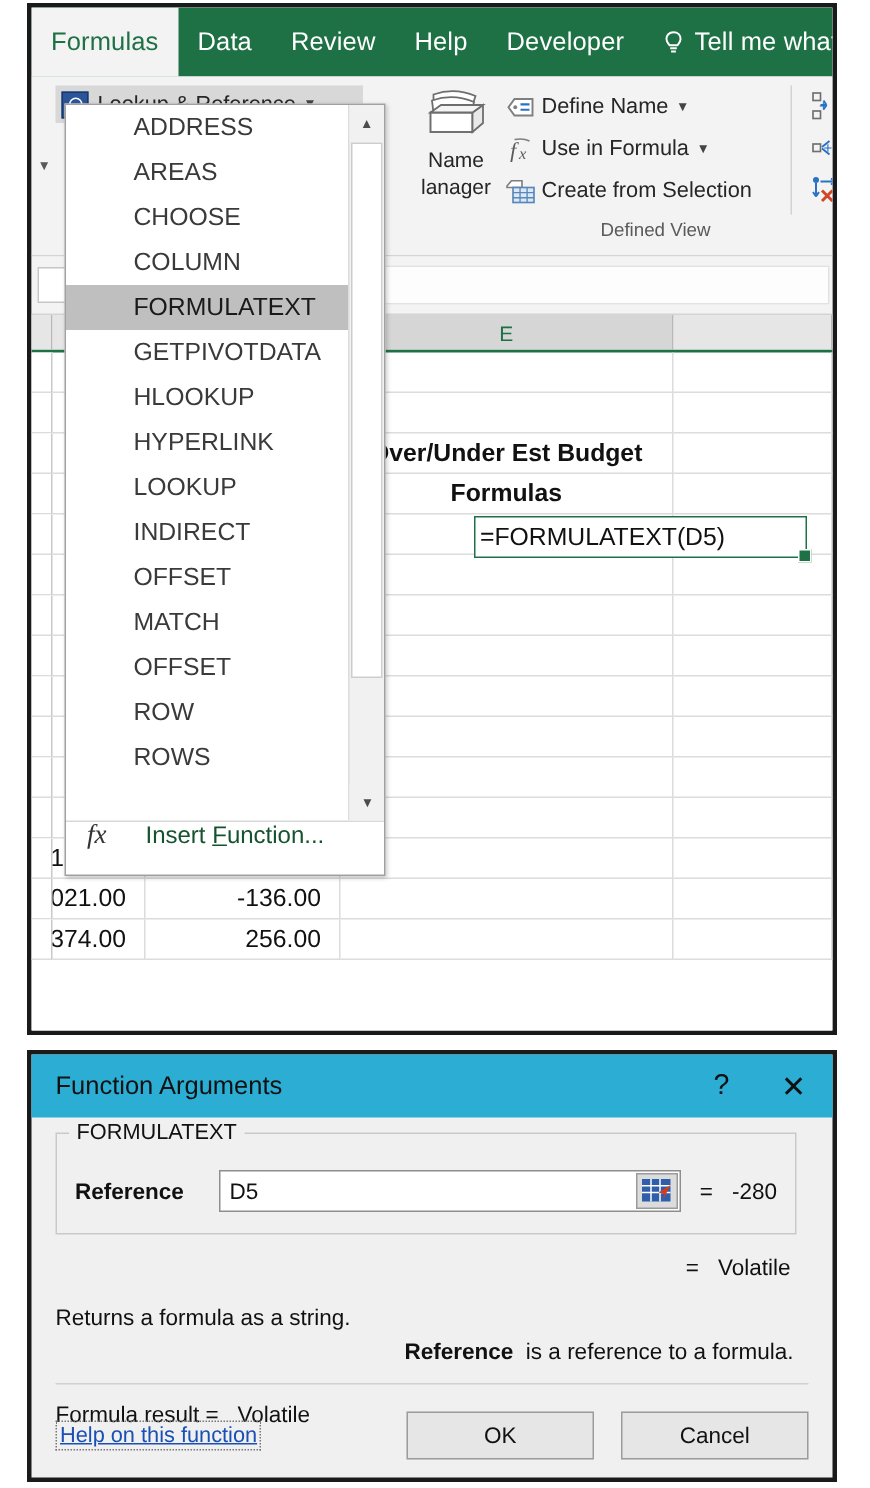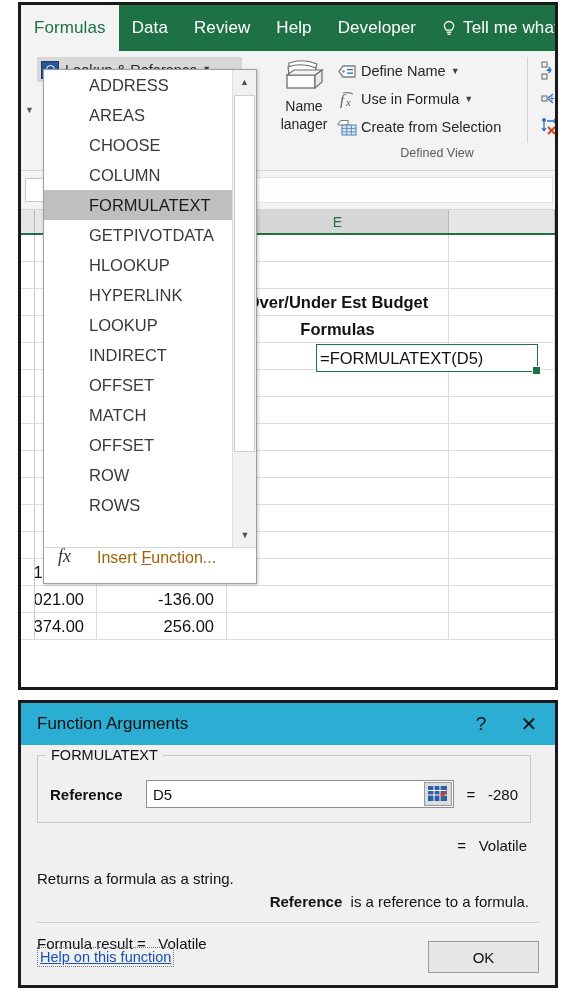--- a/index.html
+++ b/index.html
@@ -221,21 +221,21 @@
   .fn-footer {
     height: 20px; border-top: 1px solid #d8d8d8;
     display: flex; align-items: flex-end; padding-left: 14px;
     background: #ffffff;
   }
   .fx-glyph {
     font-family: "Liberation Serif", serif;
     font-style: italic; font-size: 18px; color: #333;
     margin-right: 26px;
   }
-  .fn-footer-label { font-size: 16px; color: #a16207; }
+  .fn-footer-label { font-size: 16px; color: #14532d; }
   .fn-footer-label u { text-decoration: underline; }
 
   
   .dlg {
     position: absolute; left: 18px; top: 700px;
     width: 540px; height: 288px;
     border: 3px solid #1a1a1a;
     background: #f0f0f0;
   }
   .dlg-title {
@@ -292,21 +292,21 @@
   .dlg-foot {
     position: absolute; left: 16px; right: 16px; bottom: 12px;
     display: flex; align-items: center;
   }
   .helplink {
     font-size: 14.5px; color: #1a4fb4;
     text-decoration: underline;
     border: 1px dotted #777; padding: 1px 2px;
   }
   .btn {
-    width: 111px; height: 32px;
+    width: 125px; height: 32px;
     background: #e6e6e6; border: 1px solid #9c9c9c;
     font-size: 15px; color: #111;
     display: flex; align-items: center; justify-content: center;
     margin-left: 18px;
   }
   .btn.ok { margin-left: auto; }
 </style>
 </head>
 <body>
 
@@ -648,16 +648,17 @@
       <div class="desc2"><b>Reference</b>&nbsp;&nbsp;<span>is a reference to a formula.</span></div>
 
       <div class="hr"></div>
 
       <div class="fresult"><span>Formula result =</span>&nbsp;&nbsp;&nbsp;<span>Volatile</span></div>
     </div>
 
     <div class="dlg-foot">
       <a class="helplink" href="#">Help on this function</a>
       <span class="btn ok">OK</span>
+      <span class="btn">Cancel</span>
     </div>
   </div>
 
 </div>
 
 </body></html>

